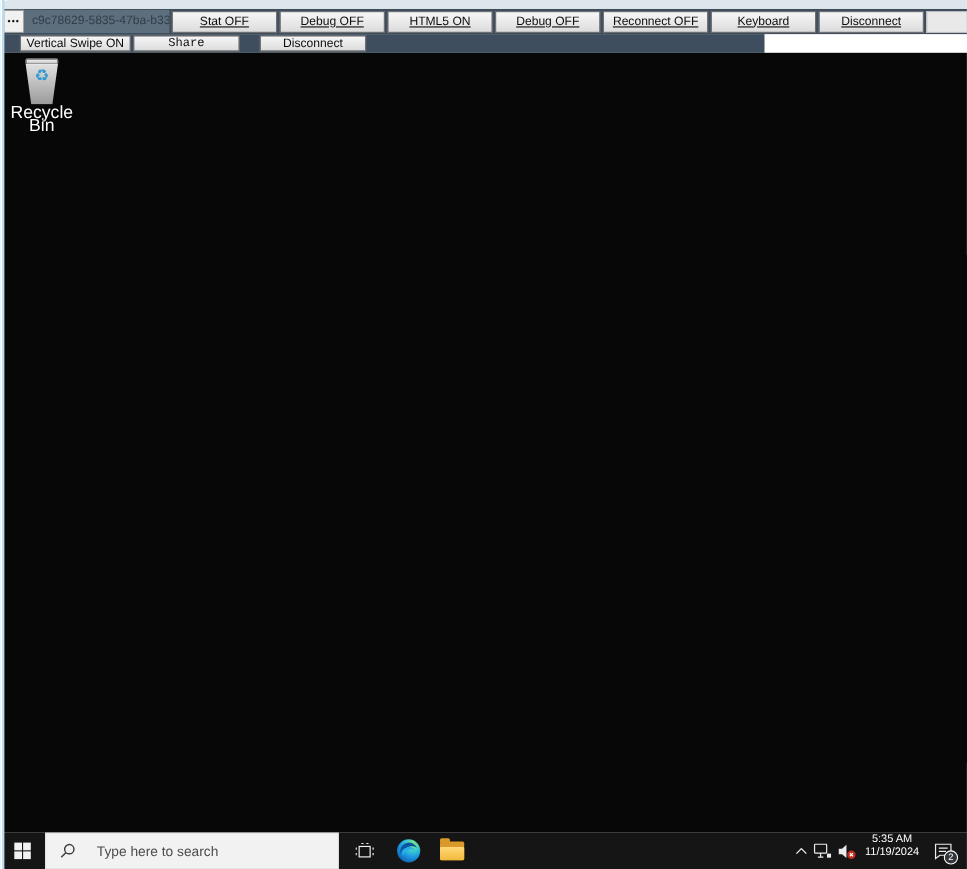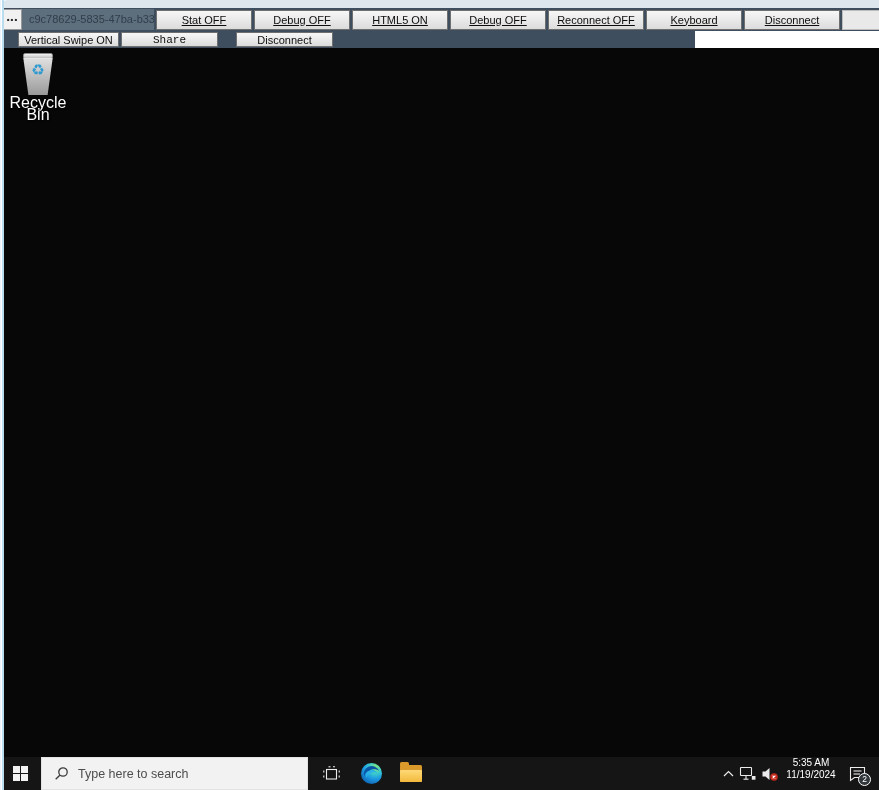--- a/index.html
+++ b/index.html
@@ -62,21 +62,21 @@
 
   
   .taskbar { position:absolute; left:0; top:757px; width:879px; height:33px;
              background:#151515; display:flex; align-items:center; }
   .tb-btn { height:33px; background:transparent; border:none; padding:0;
             display:flex; align-items:center; justify-content:center; cursor:pointer; }
   .start-btn { width:41px; }
   .winlogo { display:grid; grid-template-columns:7px 7px; grid-template-rows:7px 7px; gap:1.5px; }
   .winlogo span { background:#f2f2f2; }
   .searchbox { width:267px; height:33px; background:#f2f2f2; border:1px solid #e3e3e3;
-               display:flex; align-items:center; gap:9px; padding-left:12px; cursor:text; }
+               display:flex; align-items:center; gap:19px; padding-left:12px; cursor:text; }
   .search-text { font-size:12.5px; color:#4d4d4d; white-space:nowrap; }
   .tv-btn { width:38px; margin-left:4px; }
   .edge-tb-btn { width:38px; margin-left:2px; }
   .folder-btn { width:38px; margin-left:2px; }
   .folder { position:relative; width:22px; height:17px; }
   .folder-back { position:absolute; inset:0; background:#d9992b; border-radius:1.5px; }
   .folder-back::before { content:""; position:absolute; top:-3px; left:0; width:9px; height:4px;
                          background:#d9992b; border-radius:1.5px 1.5px 0 0; }
   .folder-front { position:absolute; left:0; right:0; bottom:0; height:12px;
                   background:linear-gradient(#ffd977,#f1b93c); border-radius:1px; }

